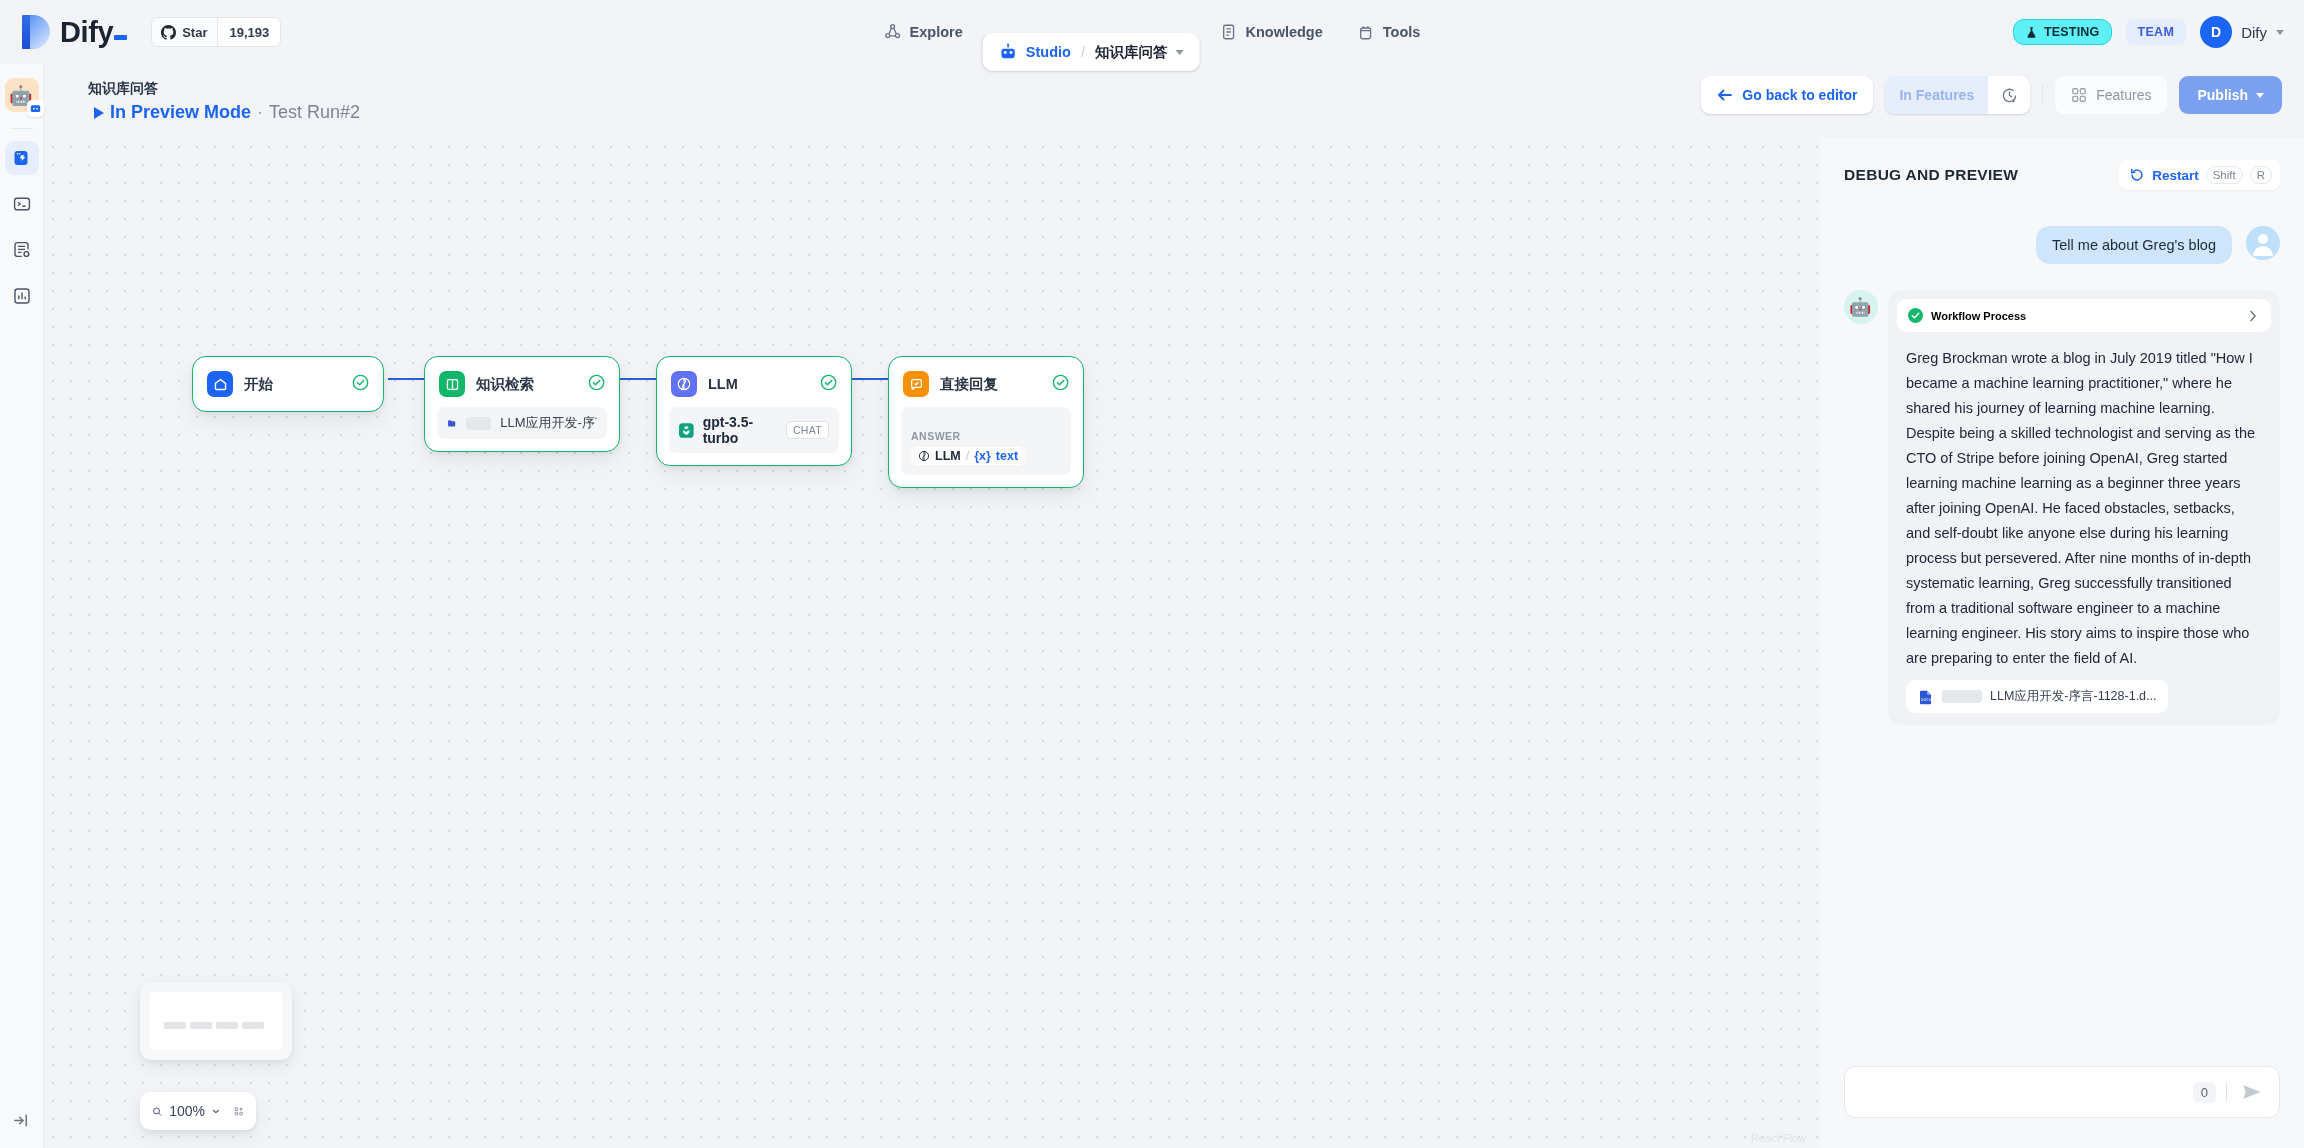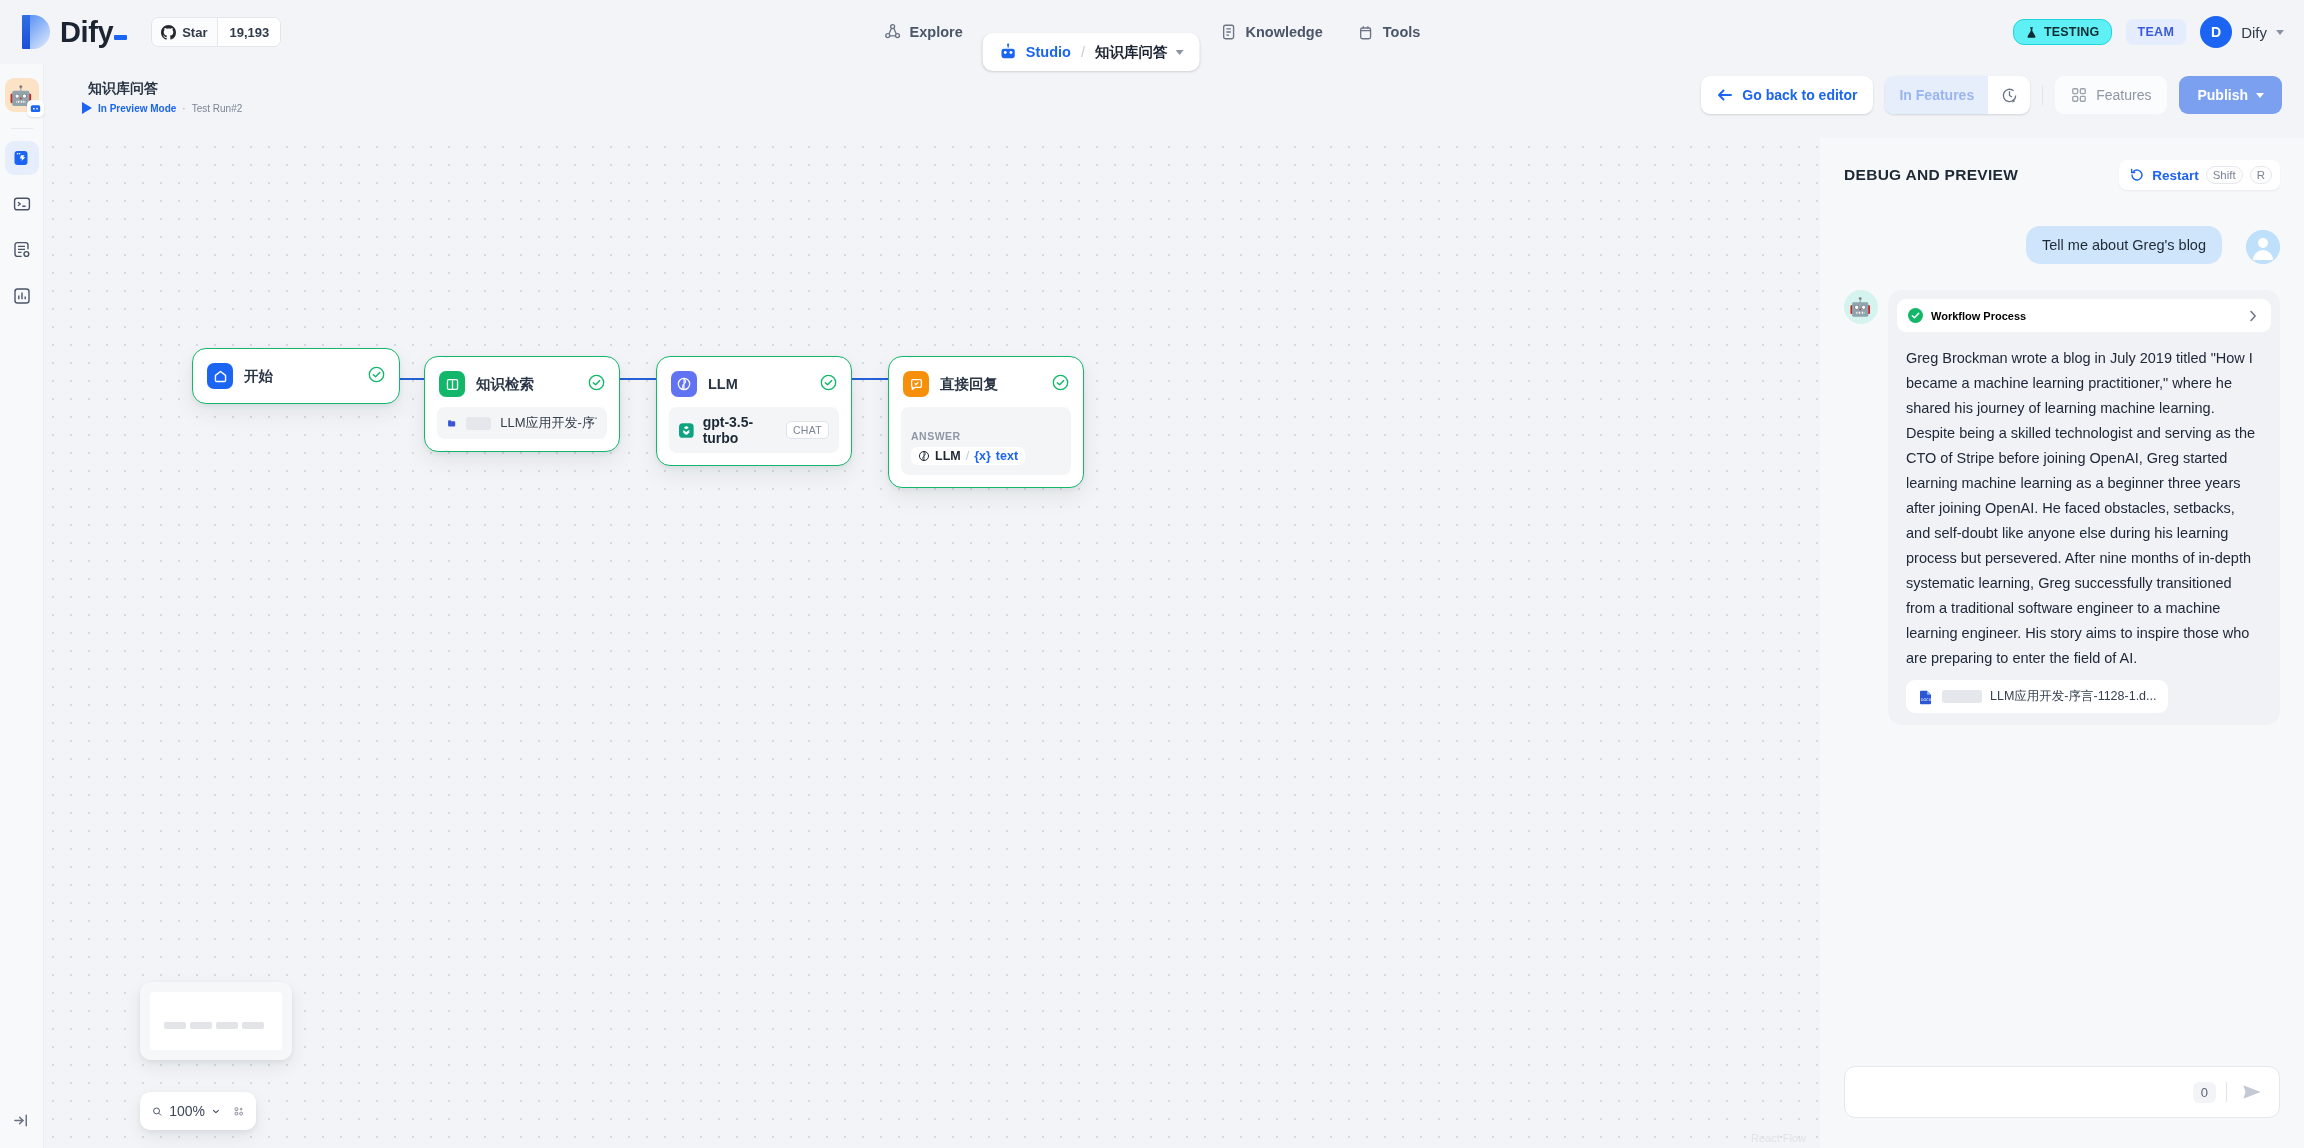--- a/index.html
+++ b/index.html
@@ -103,22 +103,22 @@
   
   .subbar {
     position: absolute; top: 64px; left: 0; width: 2304px; height: 74px;
     z-index: 35; background: transparent;
   }
   .appname {
     position: absolute; left: 88px; top: 16px;
     font-size: 14px; font-weight: 700; color: #2a3545;
   }
   .preview-line {
-    position: absolute; left: 82px; top: 38px;
-    display: flex; align-items: center; gap: 6px; font-size: 10px;
+    position: absolute; left: 94px; top: 38px;
+    display: flex; align-items: center; gap: 6px; font-size: 18px;
   }
   .play-tri {
     width: 0; height: 0; border-top: 6px solid transparent; border-bottom: 6px solid transparent;
     border-left: 10px solid #1c64f2;
   }
   .preview-mode { color: #1c64f2; font-weight: 600; }
   .dot-sep { color: #99a2ae; }
   .test-run { color: #7b8595; }
 
   .sub-right { position: absolute; right: 22px; top: 12px; display: flex; align-items: center; gap: 12px; }
@@ -268,21 +268,21 @@
     display: flex; align-items: center; gap: 7px; background: #fff;
     height: 30px; padding: 0 8px 0 10px; border-radius: 8px;
     box-shadow: 0 1px 2px rgba(16,24,40,.06);
   }
   .restart-label { font-size: 13.5px; font-weight: 700; color: #1c64f2; }
   .kbd {
     font-size: 11.5px; color: #7b8595; border: 1px solid #e5e8ec;
     border-radius: 9px; padding: 2px 6px; background: #fdfdfe;
   }
   .chat-scroll { position: absolute; top: 66px; left: 0; right: 0; bottom: 96px; overflow: hidden; padding: 0 24px; }
-  .msg-user { display: flex; justify-content: flex-end; align-items: flex-end; gap: 24px; margin-top: 22px; }
+  .msg-user { display: flex; justify-content: flex-end; align-items: flex-start; gap: 14px; margin-top: 22px; }
   .bubble-user {
     background: #cfe5fb; border-radius: 14px; padding: 11px 16px;
     font-size: 14.5px; color: #1e2936; max-width: 330px;
   }
   .av-user {
     width: 34px; height: 34px; border-radius: 50%; background: #bfe0fa;
     display: flex; align-items: center; justify-content: center; flex: none;
     overflow: hidden;
   }
   .msg-bot { display: flex; align-items: flex-start; gap: 10px; margin-top: 26px; }
@@ -517,21 +517,21 @@
         </svg>
     </div>
   </div>
 
   <div class="canvas">
 
     <div class="edge" style="left:344px; top:240px; width:36px;"></div>
     <div class="edge" style="left:576px; top:240px; width:36px;"></div>
     <div class="edge" style="left:808px; top:240px; width:36px;"></div>
 
-    <div class="wf-node" style="left:148px; top:210px; width:208px;">
+    <div class="wf-node" style="left:148px; top:218px; width:192px;">
       <div class="node-head" style="padding-bottom:14px;">
         <div class="node-icon" style="background:#1c64f2;">
           <svg width="15" height="15" viewBox="0 0 16 16">
               <path fill="none" stroke="#fff" stroke-width="1.5" stroke-linejoin="round" d="M2.6 6.8 8 2.6l5.4 4.2v5.4a1.2 1.2 0 0 1-1.2 1.2H3.8a1.2 1.2 0 0 1-1.2-1.2Z"></path>
             </svg>
         </div>
         <div class="node-title">开始</div>
         <div class="node-check">
           <svg width="17" height="17" viewBox="0 0 18 18">
               <circle cx="9" cy="9" r="7.6" fill="none" stroke="#12b76a" stroke-width="1.4"></circle>

